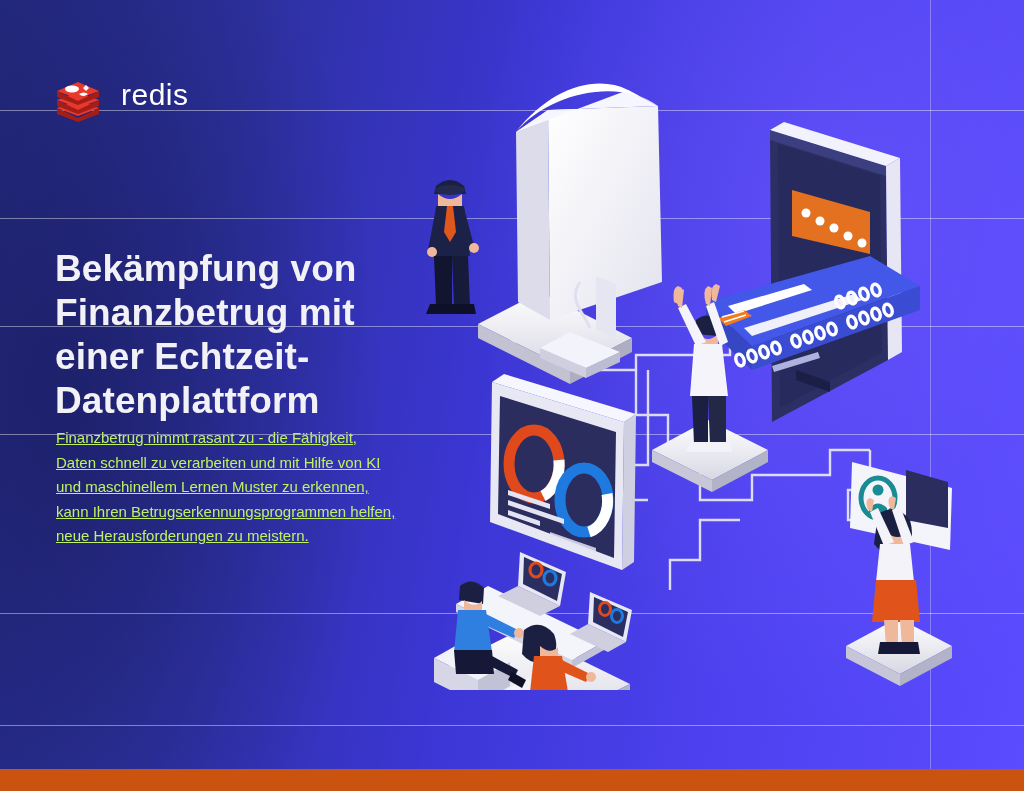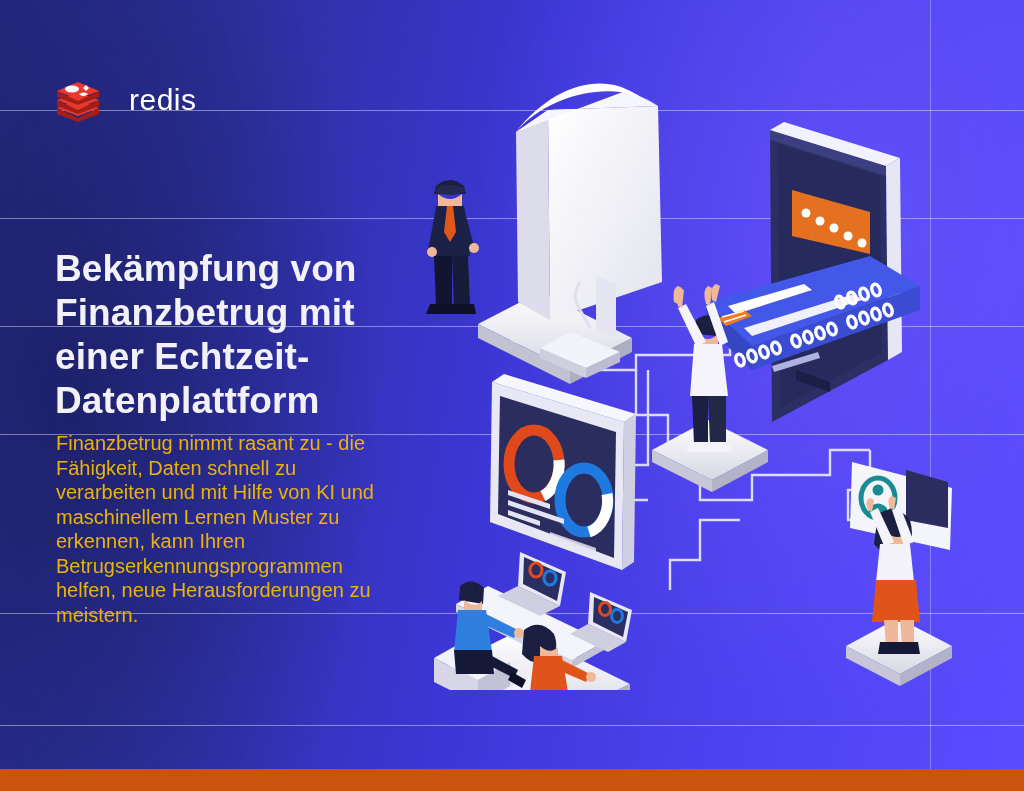--- a/index.html
+++ b/index.html
@@ -14,29 +14,29 @@
       background:radial-gradient(ellipse at 60% 40%,rgba(110,90,255,.55),rgba(110,90,255,0) 62%);}
   .bg-dark{position:absolute;left:-15%;top:-30%;width:55%;height:160%;
       background:radial-gradient(ellipse at 40% 50%,rgba(24,26,86,.65),rgba(24,26,86,0) 65%);}
 
   
   .gridlines{position:absolute;inset:0;pointer-events:none;}
   .hline{position:absolute;left:0;width:100%;height:1px;background:rgba(255,255,255,.42);}
   .vline{position:absolute;top:0;height:100%;width:1px;background:rgba(255,255,255,.30);}
 
   
-  .logo{position:absolute;left:55px;top:78px;display:flex;align-items:center;gap:28px;}
+  .logo{position:absolute;left:55px;top:78px;display:flex;gap:20px;}
   .logo-mark{width:46px;height:44px;position:relative;}
   .logo-text{color:#ffffff;font-size:30px;letter-spacing:.5px;font-weight:400;}
 
   
   .headline{position:absolute;left:55px;top:222px;width:340px;
       color:#f2f2f6;font-size:37px;line-height:44px;font-weight:700;letter-spacing:.1px;}
   .bodycopy{position:absolute;left:56px;top:411px;width:340px;
-      color:#eab308;font-size:20px;line-height:24.5px;font-weight:400;}
+      color:#bef264;font-size:15px;line-height:24.5px;font-weight:400;text-decoration:underline;}
 
   
   .footerbar{position:absolute;left:0;bottom:0;width:100%;height:22px;background:#c9530f;}
 
   
   .illus{position:absolute;left:400px;top:70px;width:624px;height:620px;}
   .illus svg{display:block;width:100%;height:100%;}
 </style>
 </head>
 <body>

